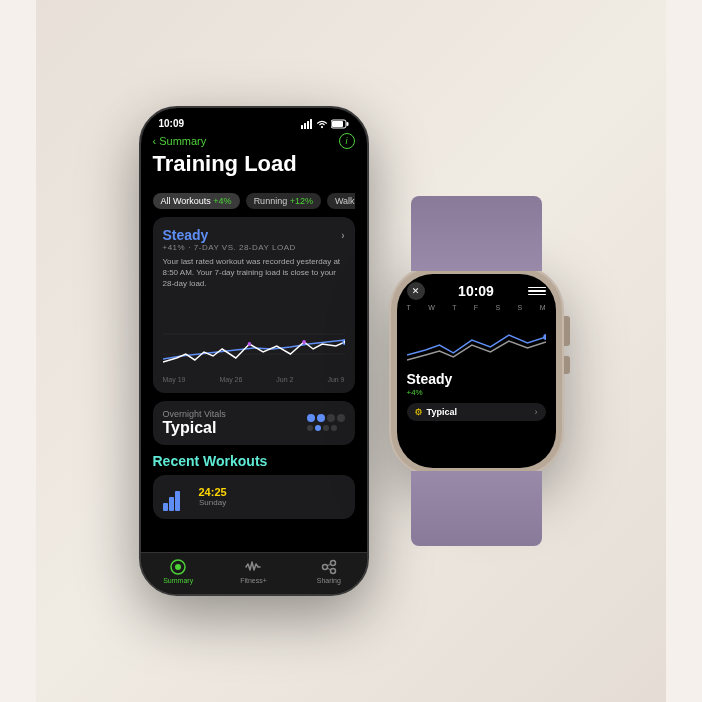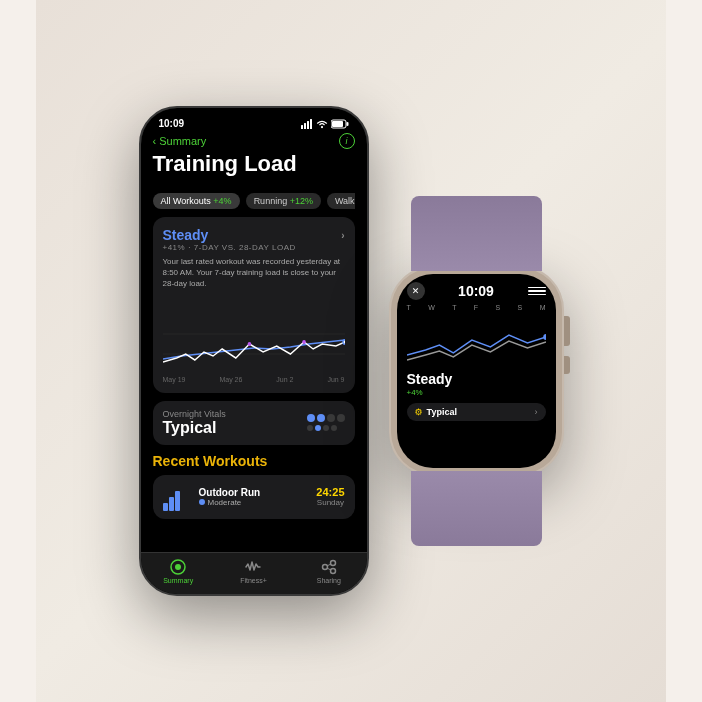--- a/index.html
+++ b/index.html
@@ -211,21 +211,21 @@
     }
 
     .dot.active { background: #5e8ef5; }
     .dot.sm { width: 6px; height: 6px; }
 
     .recent-workouts {
       margin-bottom: 6px;
     }
 
     .section-title {
-      color: #eab308;
+      color: #5eead4;
       font-size: 14px;
       font-weight: 700;
       margin-bottom: 6px;
     }
 
     .workout-card {
       background: #1c1c1e;
       border-radius: 12px;
       padding: 8px 10px;
       display: flex;
@@ -610,27 +610,20 @@
         <div class="recent-workouts">
           <div class="section-title">Recent Workouts</div>
           <div class="workout-card">
             <div class="workout-icon">
               <div class="bar-chart-mini">
                 <div class="mini-bar" style="height:8px;"></div>
                 <div class="mini-bar" style="height:14px;"></div>
                 <div class="mini-bar" style="height:20px;"></div>
               </div>
             </div>
-            <div class="workout-info">
-              <div class="workout-name">Outdoor Run</div>
-              <div class="workout-intensity">
-                <div class="intensity-dot"></div>
-                <span>Moderate</span>
-              </div>
-            </div>
             <div style="text-align:center;">
               <div class="workout-time">24:25</div>
               <div class="workout-day">Sunday</div>
             </div>
           </div>
         </div>
 
       </div>
 
       <div class="tab-bar">

